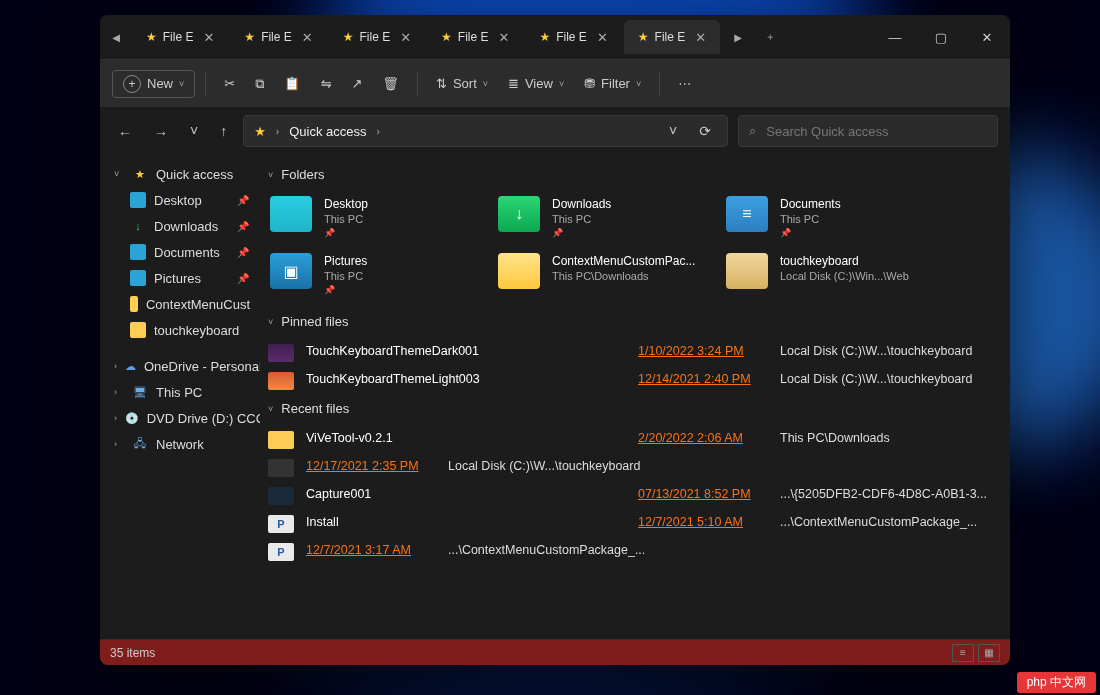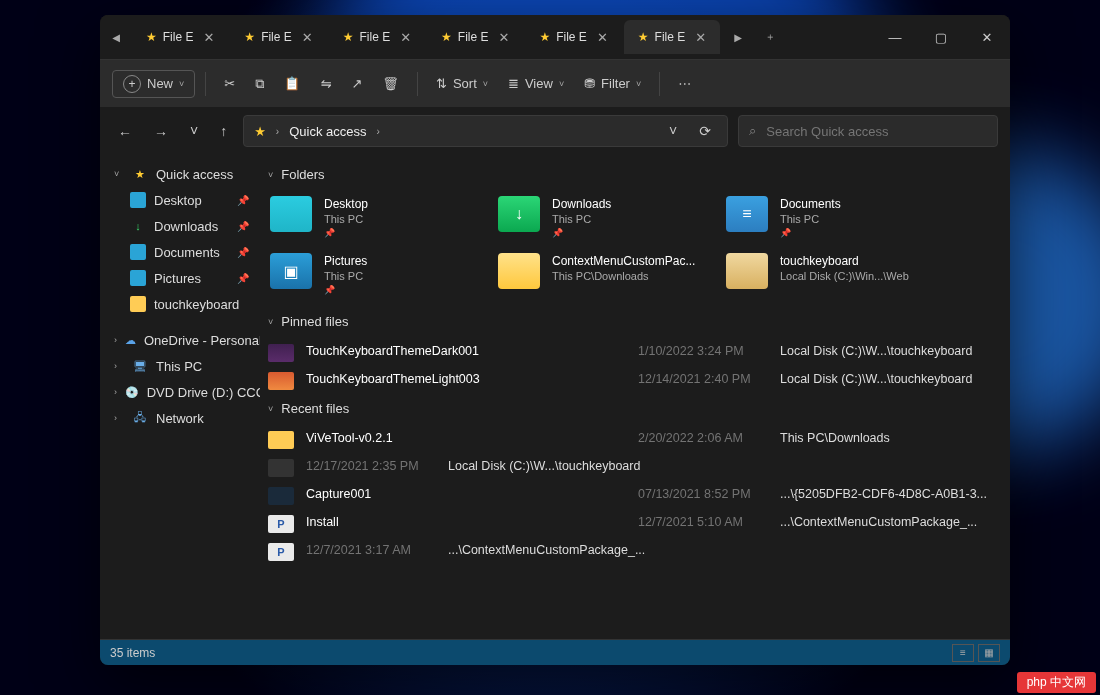--- a/index.html
+++ b/index.html
@@ -86,24 +86,24 @@
   .fld-sub { color: #aaa; white-space: nowrap; overflow: hidden; text-overflow: ellipsis; font-size: 11px; }
   .fld-pin { color: #888; font-size: 9px; }
 
   .row { display: flex; align-items: flex-start; padding: 5px 4px; gap: 12px; font-size: 12.5px; cursor: pointer; }
   .row .thumb { width: 26px; height: 18px; border-radius: 2px; flex: 0 0 26px; display: flex; align-items: center; justify-content: center; font-size: 11px; }
   .th-dark { background: linear-gradient(#402050,#5a2c6a); }
   .th-light { background: linear-gradient(#d85a30,#f08a40); }
   .th-fold { background: #ffcc55; } .th-img { background: #333; color: #aaa; }
   .th-cap { background: #1a2a3a; } .th-ps { background: #eaeaea; color: #2a5aa8; font-weight: bold; font-size: 9px; }
   .row .name { flex: 0 0 320px; color: #fff; white-space: nowrap; overflow: hidden; text-overflow: ellipsis; }
-  .row .date { flex: 0 0 130px; color: #737373; white-space: nowrap; }
+  .row .date { flex: 0 0 130px; color: #f97316; white-space: nowrap; text-decoration: underline; }
   .row .loc  { flex: 1; color: #ddd; white-space: nowrap; overflow: hidden; text-overflow: ellipsis; }
 
-  .statusbar { height: 26px; background: #0c4a6e; border-top: 1px solid #333; display: flex; align-items: center; padding: 0 10px; font-size: 12px; color: #ccc; }
+  .statusbar { height: 26px; background: #7f1d1d; border-top: 1px solid #333; display: flex; align-items: center; padding: 0 10px; font-size: 12px; color: #ccc; }
   .statusbar .sp { margin-left: auto; display: flex; gap: 4px; }
   .vbtn { width: 22px; height: 18px; border: 1px solid #555; display: flex; align-items: center; justify-content: center; font-size: 10px; color: #aaa; cursor: pointer; }
 
   .watermark { position: absolute; right: 4px; bottom: 2px; background: rgba(255,60,60,0.9); color: #fff; padding: 2px 10px; font-size: 12px; border-radius: 3px; }
 </style>
 </head>
 <body>
 
 <div class="bloom b1"></div>
 <div class="bloom b2"></div>
@@ -242,20 +242,24 @@
           <span>Documents</span>
           <span class="pin">📌</span>
         </div>
         <div class="sbitem indent">
           <span class="sbicon ic-pic"></span>
           <span>Pictures</span>
           <span class="pin">📌</span>
         </div>
         <div class="sbitem indent">
           <span class="sbicon ic-fold"></span>
+          <span>ContextMenuCust</span>
+        </div>
+        <div class="sbitem indent">
+          <span class="sbicon ic-fold"></span>
           <span>touchkeyboard</span>
         </div>
         <div style="height: 10px;"></div>
         <div class="sbitem">
           <span class="sb-chev">›</span>
           <span class="sbicon ic-cloud">☁</span>
           <span>OneDrive - Personal</span>
         </div>
         <div class="sbitem">
           <span class="sb-chev">›</span>

